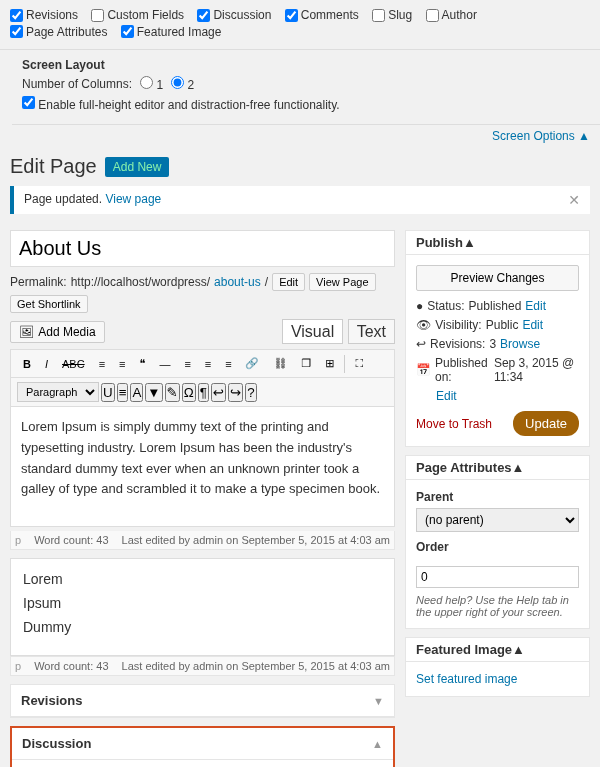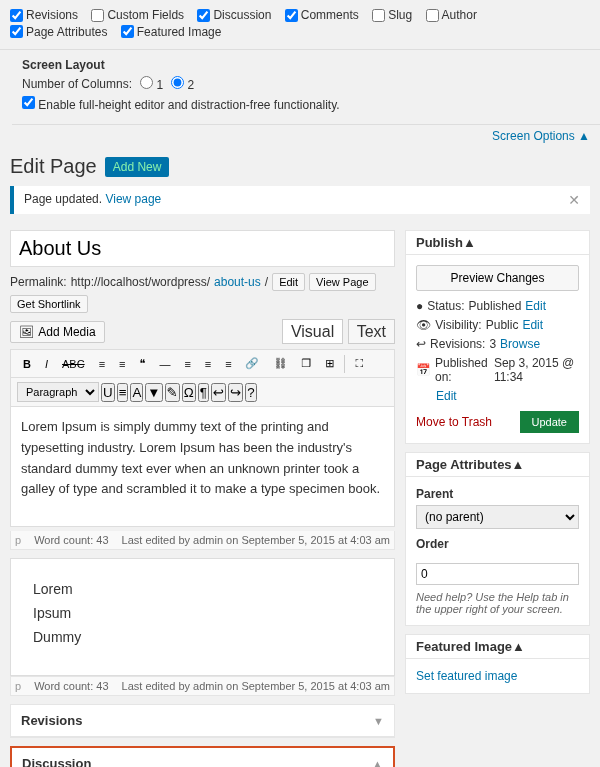--- a/index.html
+++ b/index.html
@@ -38,21 +38,21 @@
     .toolbar button { font-size: 11px; padding: 2px 5px; border: 1px solid transparent; background: transparent; cursor: pointer; border-radius: 2px; }
     .toolbar-separator { width: 1px; height: 18px; background: #ccc; margin: 0 2px; }
     .toolbar-row2 { background: #f7f7f7; border: 1px solid #ddd; border-top: none; padding: 4px 6px; display: flex; align-items: center; flex-wrap: wrap; gap: 2px; }
     .format-select { font-size: 11px; padding: 2px 4px; border: 1px solid #ccc; }
 
     .editor-area { border: 1px solid #ddd; border-top: none; background: #fff; padding: 10px; min-height: 120px; font-size: 13px; line-height: 1.6; }
     .editor-area p { margin-bottom: 8px; }
 
     .word-count-bar { font-size: 11px; color: #666; margin-top: 4px; display: flex; justify-content: space-between; padding: 3px 4px; background: #f9f9f9; border: 1px solid #e5e5e5; border-top: none; }
 
-    .text-content-area { background: #fff; border: 1px solid #ddd; padding: 22px; margin-top: 8px; }
+    .text-content-area { background: #fff; border: 1px solid #ddd; padding: 12px; margin-top: 8px; }
     .text-item { margin-bottom: 8px; font-size: 14px; }
     .word-count-bar2 { font-size: 11px; color: #666; display: flex; justify-content: space-between; padding: 3px 4px; background: #f9f9f9; border: 1px solid #e5e5e5; }
 
     .section-box { background: #fff; border: 1px solid #e5e5e5; margin-top: 8px; }
     .section-header { display: flex; align-items: center; justify-content: space-between; padding: 8px 10px; border-bottom: 1px solid #e5e5e5; font-size: 13px; font-weight: 600; cursor: pointer; }
     .section-body { padding: 10px; }
 
     .highlighted-box { border: 2px solid #d54e21; }
 
     .discussion-item { display: flex; align-items: center; gap: 6px; font-size: 12px; margin-bottom: 4px; }
@@ -61,21 +61,21 @@
     .sidebar-box { background: #fff; border: 1px solid #e5e5e5; margin-bottom: 8px; }
     .sidebar-header { display: flex; align-items: center; justify-content: flex-start; padding: 4px 10px; border-bottom: 1px solid #e5e5e5; font-size: 13px; font-weight: 600; }
     .sidebar-body { padding: 10px; font-size: 12px; }
 
     .preview-btn { width: 100%; padding: 5px; border: 1px solid #ccc; background: #f7f7f7; cursor: pointer; font-size: 12px; margin-bottom: 8px; border-radius: 2px; }
     .status-row { display: flex; align-items: center; gap: 4px; margin-bottom: 5px; font-size: 12px; }
     .status-link { color: #0073aa; text-decoration: none; cursor: pointer; }
 
     .trash-update-row { display: flex; align-items: center; justify-content: space-between; margin-top: 8px; }
     .move-trash { color: #a00; font-size: 12px; text-decoration: none; cursor: pointer; }
-    .update-btn { background: #15803d; color: #fff; border: none; padding: 5px 12px; cursor: pointer; border-radius: 0; font-size: 11px; }
+    .update-btn { background: #a16207; color: #fff; border: none; padding: 5px 12px; cursor: pointer; border-radius: 12px; font-size: 13px; }
 
     .parent-select { width: 100%; padding: 3px 4px; border: 1px solid #ccc; font-size: 12px; margin-bottom: 8px; }
     .order-input { width: 100%; padding: 3px 4px; border: 1px solid #ccc; font-size: 12px; margin-bottom: 6px; }
     .help-text { font-size: 11px; color: #666; font-style: italic; }
 
     .set-image-link { color: #0073aa; text-decoration: none; font-size: 12px; cursor: pointer; }
 
     .screen-options-bar { text-align: right; padding: 4px 10px; font-size: 12px; color: #0073aa; cursor: pointer; }
 
     .chevron { font-size: 11px; color: #999; }

